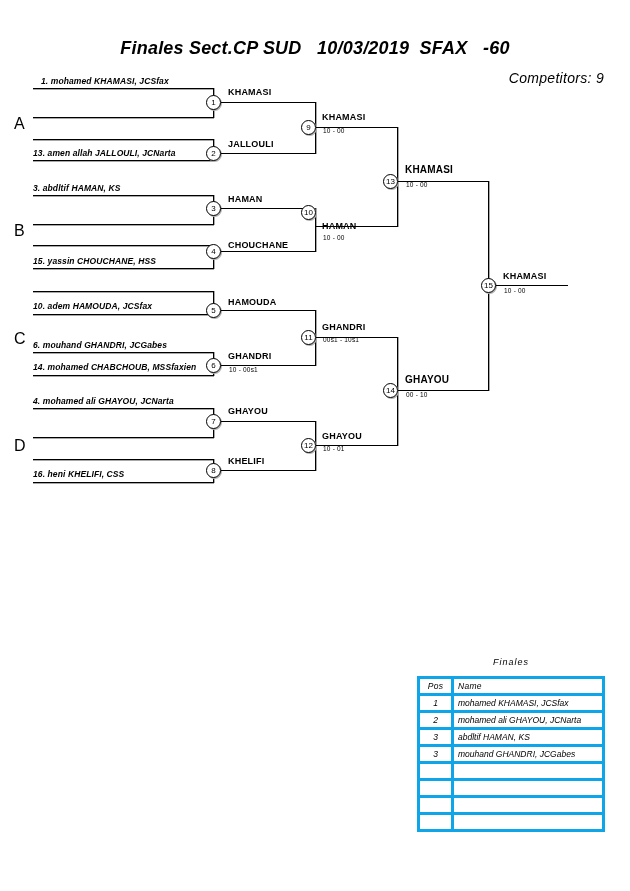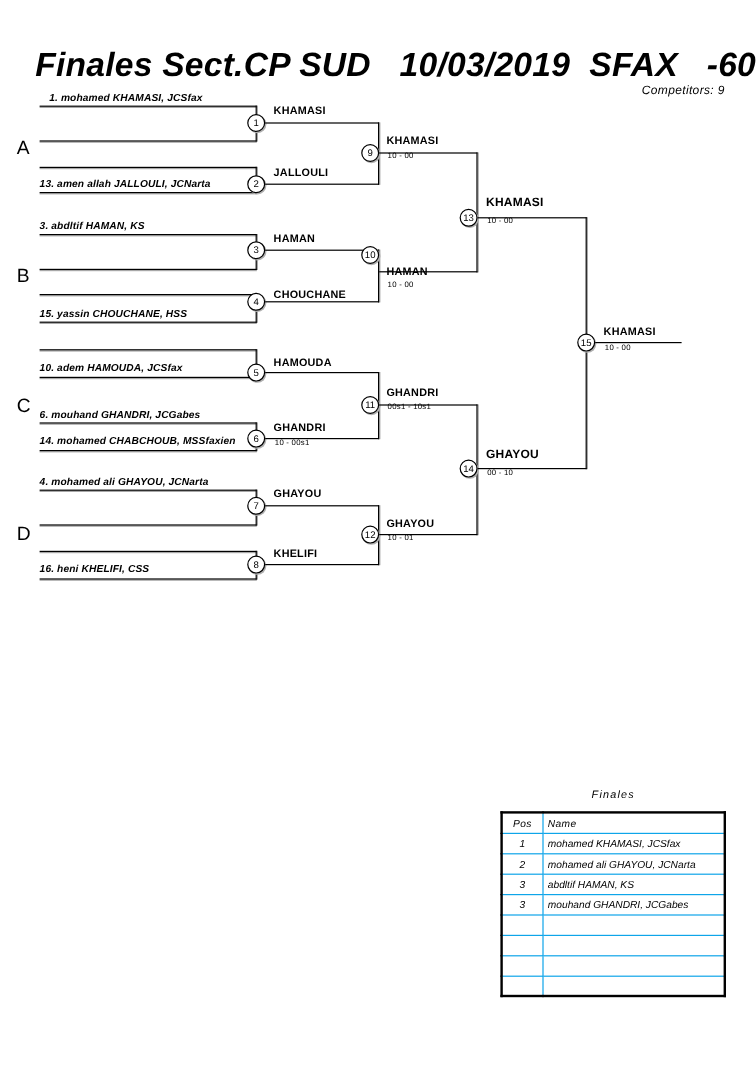--- a/index.html
+++ b/index.html
@@ -13,30 +13,30 @@
     position: relative;
     font-family: "Liberation Sans", sans-serif;
     color: #000000;
     overflow: hidden;
   }
   .abs { position: absolute; }
 
   
   #tournament-title {
     left: 0; top: 38px; width: 630px;
-    text-align: right;
-    font-size: 28px;
+    text-align: center;
+    font-size: 18px;
     font-weight: bold;
     font-style: italic;
     letter-spacing: 0.2px;
     white-space: pre;
   }
   #competitors-count {
     right: 26px; top: 70px;
-    font-size: 10px;
+    font-size: 14px;
     font-style: italic;
     letter-spacing: 0.3px;
   }
 
   
   .section-letter {
     font-size: 16px;
     color: #000;
     font-family: "Liberation Sans", sans-serif;
   }
@@ -104,21 +104,21 @@
     letter-spacing: 1px;
   }
   #results-table {
     left: 417px; top: 676px;
     width: 188px;
     border-collapse: collapse;
     border: 2px solid #000000;
     background: #ffffff;
   }
   #results-table td, #results-table th {
-    border: 1px solid #0ea5e9;
+    border: 3px solid #0ea5e9;
     height: 17px;
     font-size: 8.5px;
     font-style: italic;
     font-weight: normal;
     padding: 0 4px;
     box-sizing: border-box;
   }
   #results-table .col-pos {
     width: 34px;
     text-align: center;

